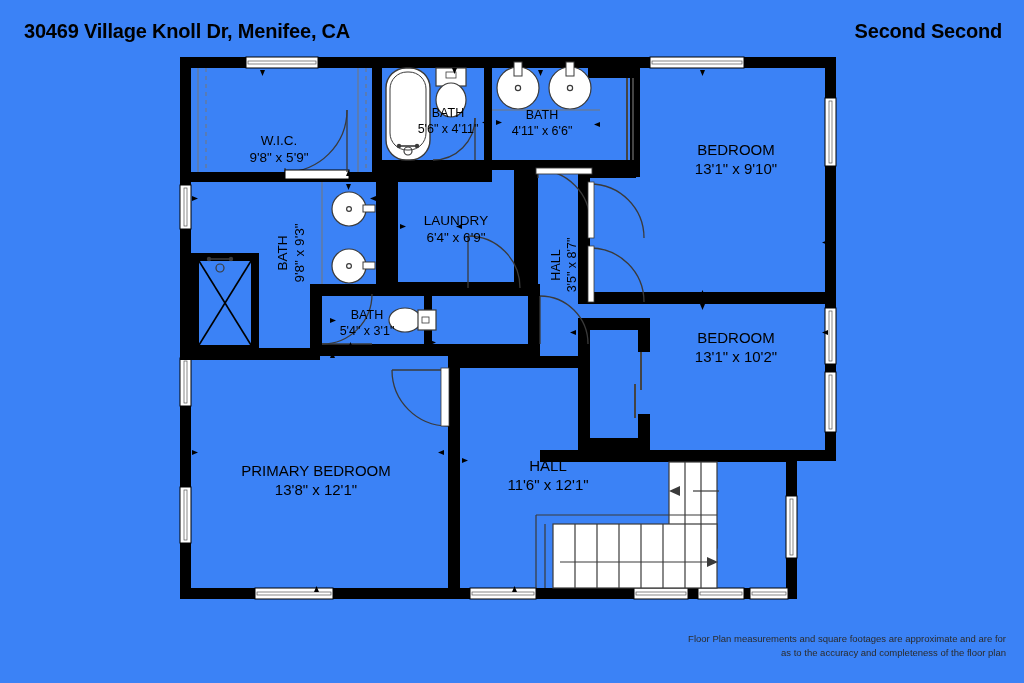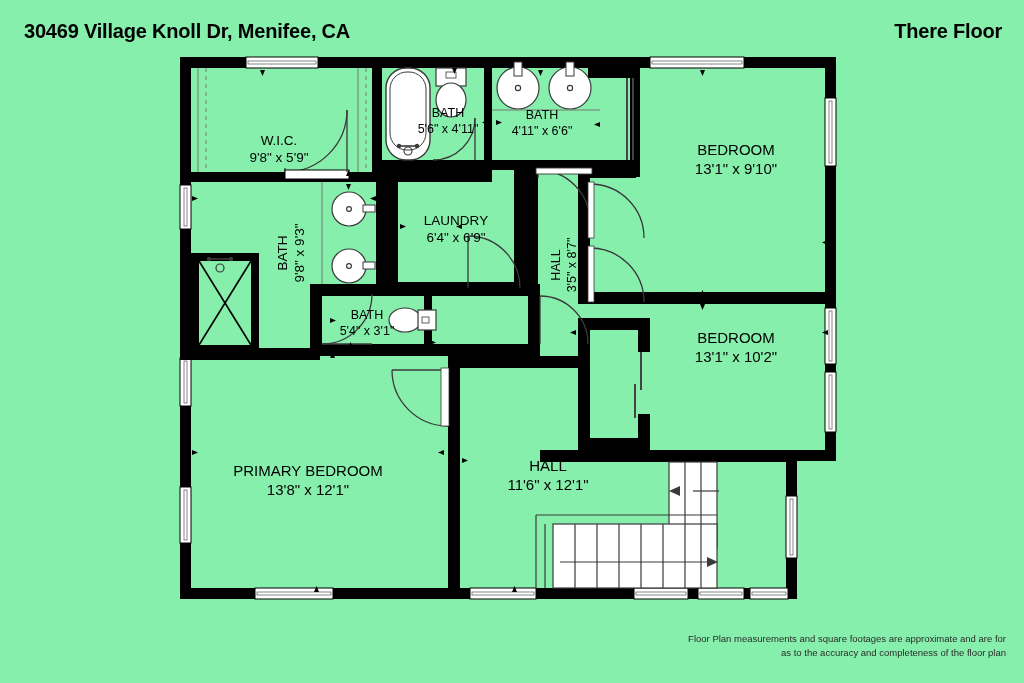--- a/index.html
+++ b/index.html
@@ -11,21 +11,21 @@
     width: 1024px;
     height: 683px;
     font-family: "Liberation Sans", sans-serif;
     position: relative;
     overflow: hidden;
   }
   #page {
     position: relative;
     width: 1024px;
     height: 683px;
-    background: #86efac;
+    background: #3b82f6;
   }
   
   .hdr {
     position: absolute;
     top: 20px;
     font-weight: bold;
     font-size: 20px;
     color: #000;
     letter-spacing: -0.2px;
     white-space: nowrap;
@@ -74,21 +74,21 @@
     color: #2b2b2b;
   }
   #disclaimer div { white-space: nowrap; }
 </style>
 </head>
 <body>
 
 <div id="page">
 
   <div class="hdr" id="addr">30469 Village Knoll Dr, Menifee, CA</div>
-  <div class="hdr" id="floor">There Floor</div>
+  <div class="hdr" id="floor">Second Second</div>
 
   <div id="plan">
     <svg width="1024" height="683" viewBox="0 0 1024 683" xmlns="http://www.w3.org/2000/svg">
 
       <g>
 
         <rect x="180" y="57" width="460" height="11" fill="#000"></rect>
 
         <rect x="640" y="57" width="196" height="11" fill="#000"></rect>
 
@@ -392,21 +392,21 @@
   <div class="rlabel sz-lg ctr" style="left:736px; top:348px;">
     <span class="nm">BEDROOM</span>
     <span class="dm">13'1" x 10'2"</span>
   </div>
 
   <div class="rlabel sz-sm ctr" style="left:367px; top:324px;">
     <span class="nm">BATH</span>
     <span class="dm">5'4" x 3'1"</span>
   </div>
 
-  <div class="rlabel sz-lg ctr" style="left:308px; top:481px;">
+  <div class="rlabel sz-lg ctr" style="left:316px; top:481px;">
     <span class="nm">PRIMARY BEDROOM</span>
     <span class="dm">13'8" x 12'1"</span>
   </div>
 
   <div class="rlabel sz-lg ctr" style="left:548px; top:476px;">
     <span class="nm">HALL</span>
     <span class="dm">11'6" x 12'1"</span>
   </div>
 
   <div id="disclaimer">

